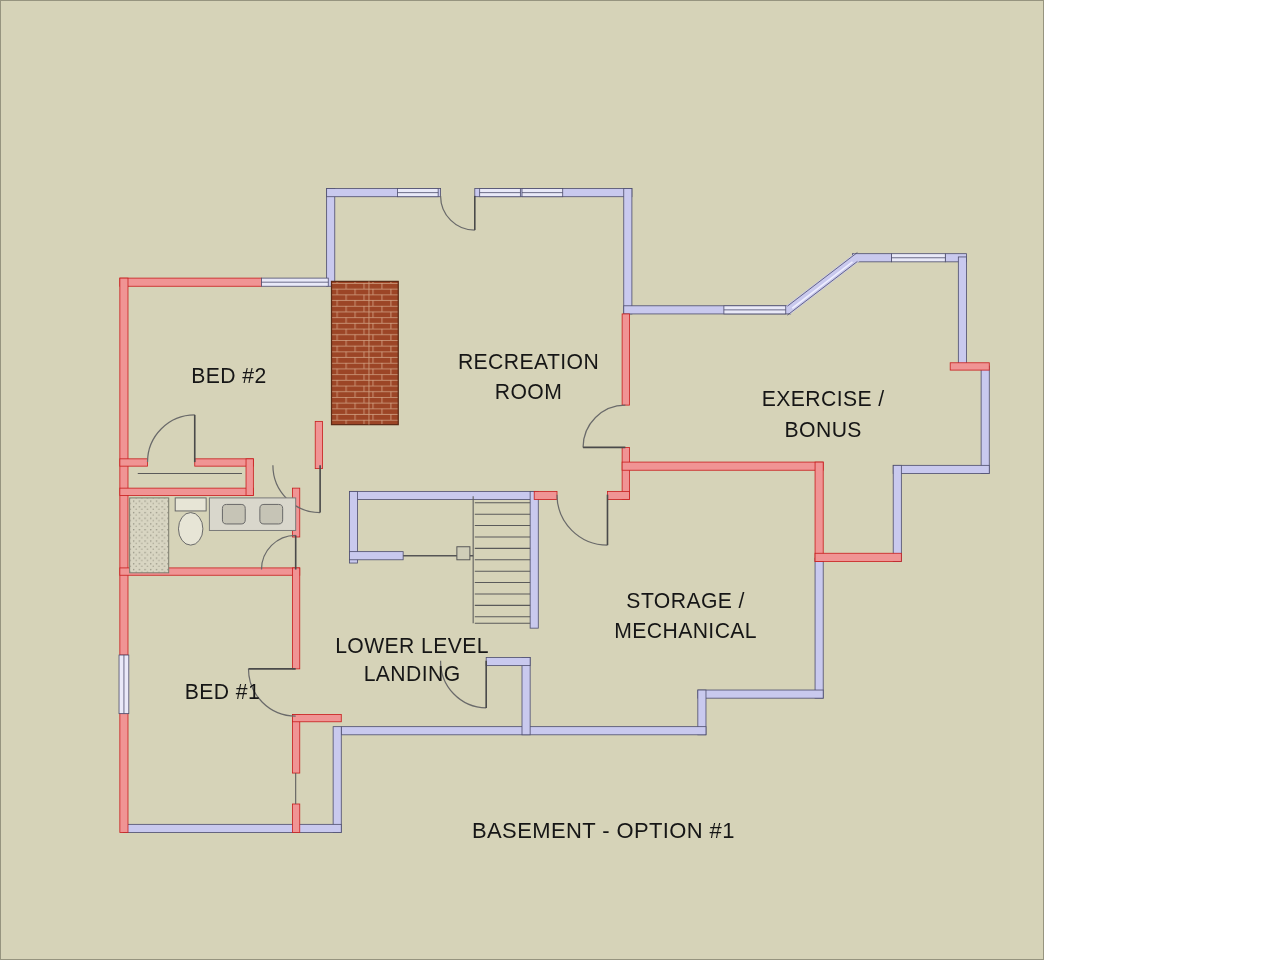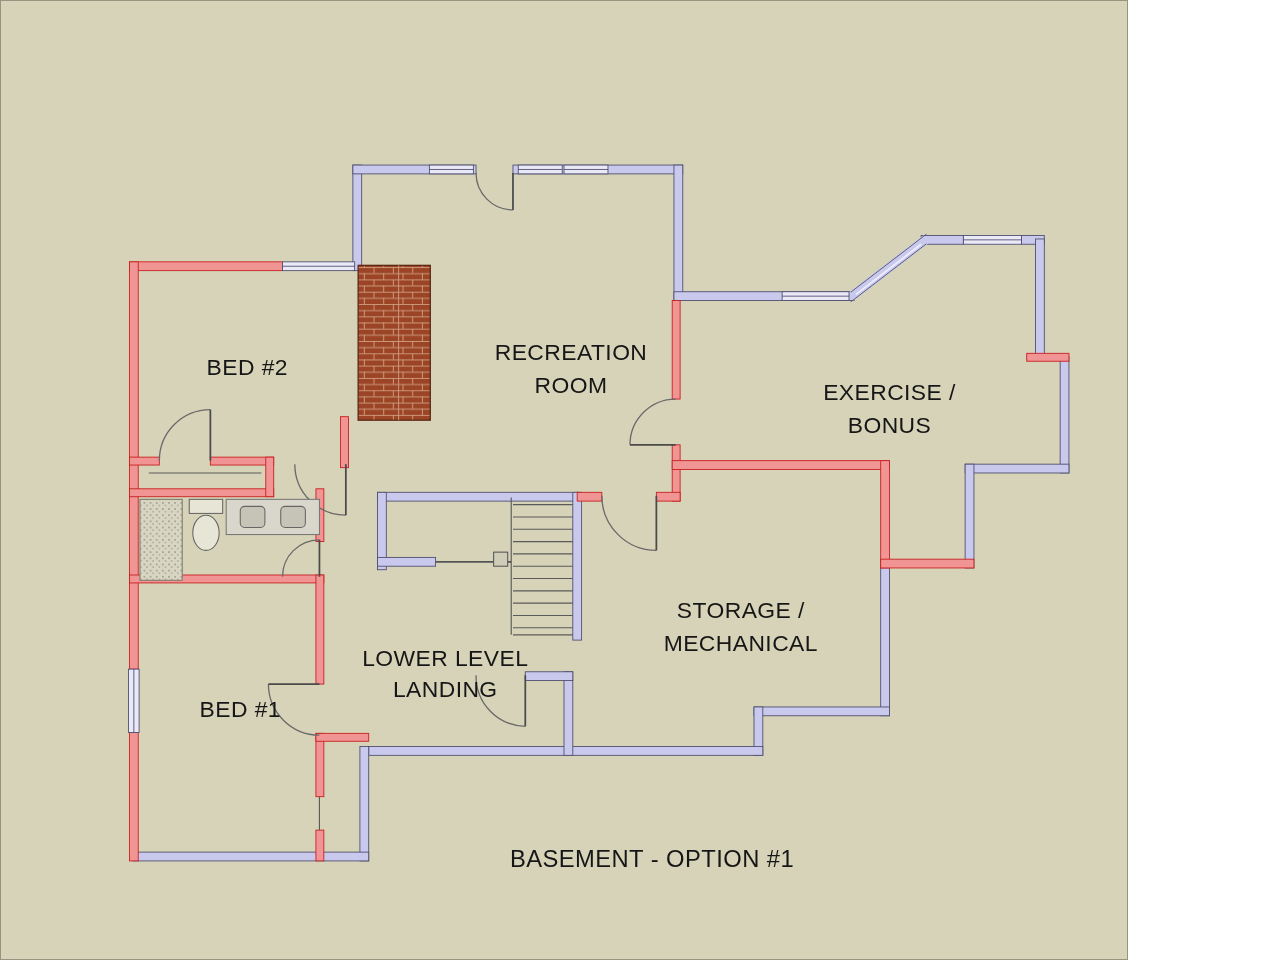--- a/index.html
+++ b/index.html
@@ -1,18 +1,18 @@
 <!DOCTYPE html>
 <html style="--bg: #d6d3b8; --wall-blue: #c9c9ee; --wall-blue-stroke: #4e4e6e; --wall-red: #f09494; --wall-red-stroke: #c81e1e; --window-fill: #e9e9f8; --brick: #9c4526; --brick-mortar: #d2a284; --text: #161616;"><head>
 <meta charset="utf-8">
 <style>
   html,body{margin:0;padding:0;}
   .canvas{
     position:relative;
-    width:1128px;height:960px;
+    width:1044px;height:960px;
     background:var(--bg,#d6d3b8);
     border:1px solid #96947f;
     box-sizing:border-box;
     font-family:"Liberation Sans", sans-serif;
     overflow:hidden;
   }
   svg{display:block;width:100%;height:100%;}
   .wb{fill:var(--wall-blue,#c9c9ee);stroke:var(--wall-blue-stroke,#4e4e6e);stroke-width:1;}
   .wr{fill:var(--wall-red,#f09494);stroke:var(--wall-red-stroke,#c81e1e);stroke-width:1;}
   .win{fill:var(--window-fill,#e9e9f8);stroke:var(--wall-blue-stroke,#4e4e6e);stroke-width:1;}

